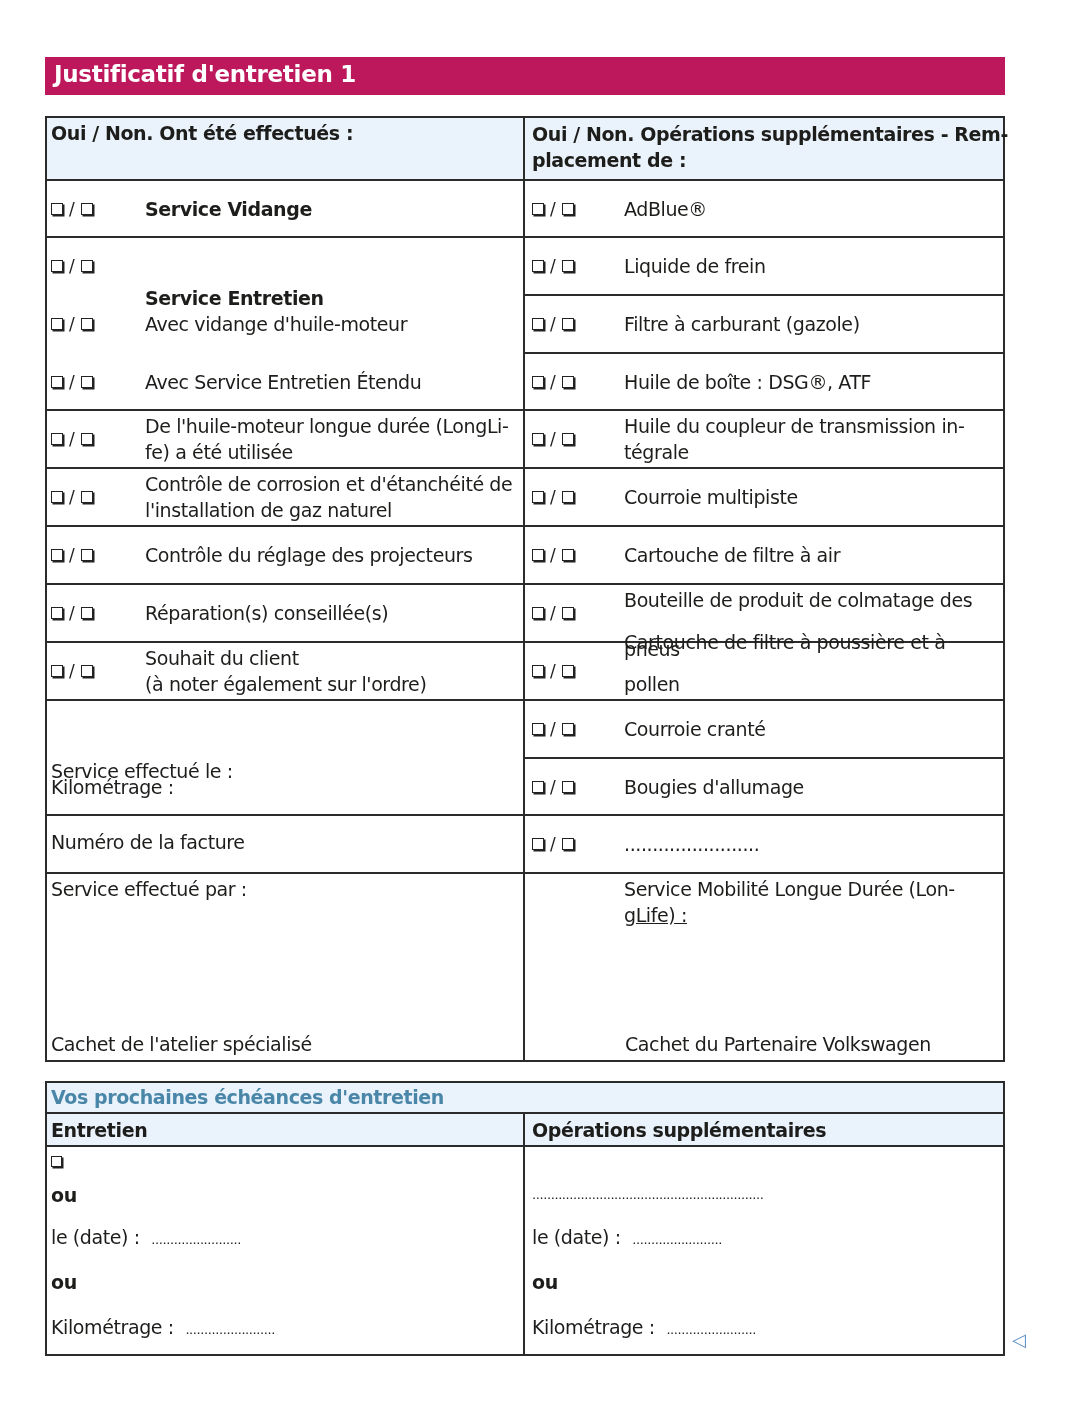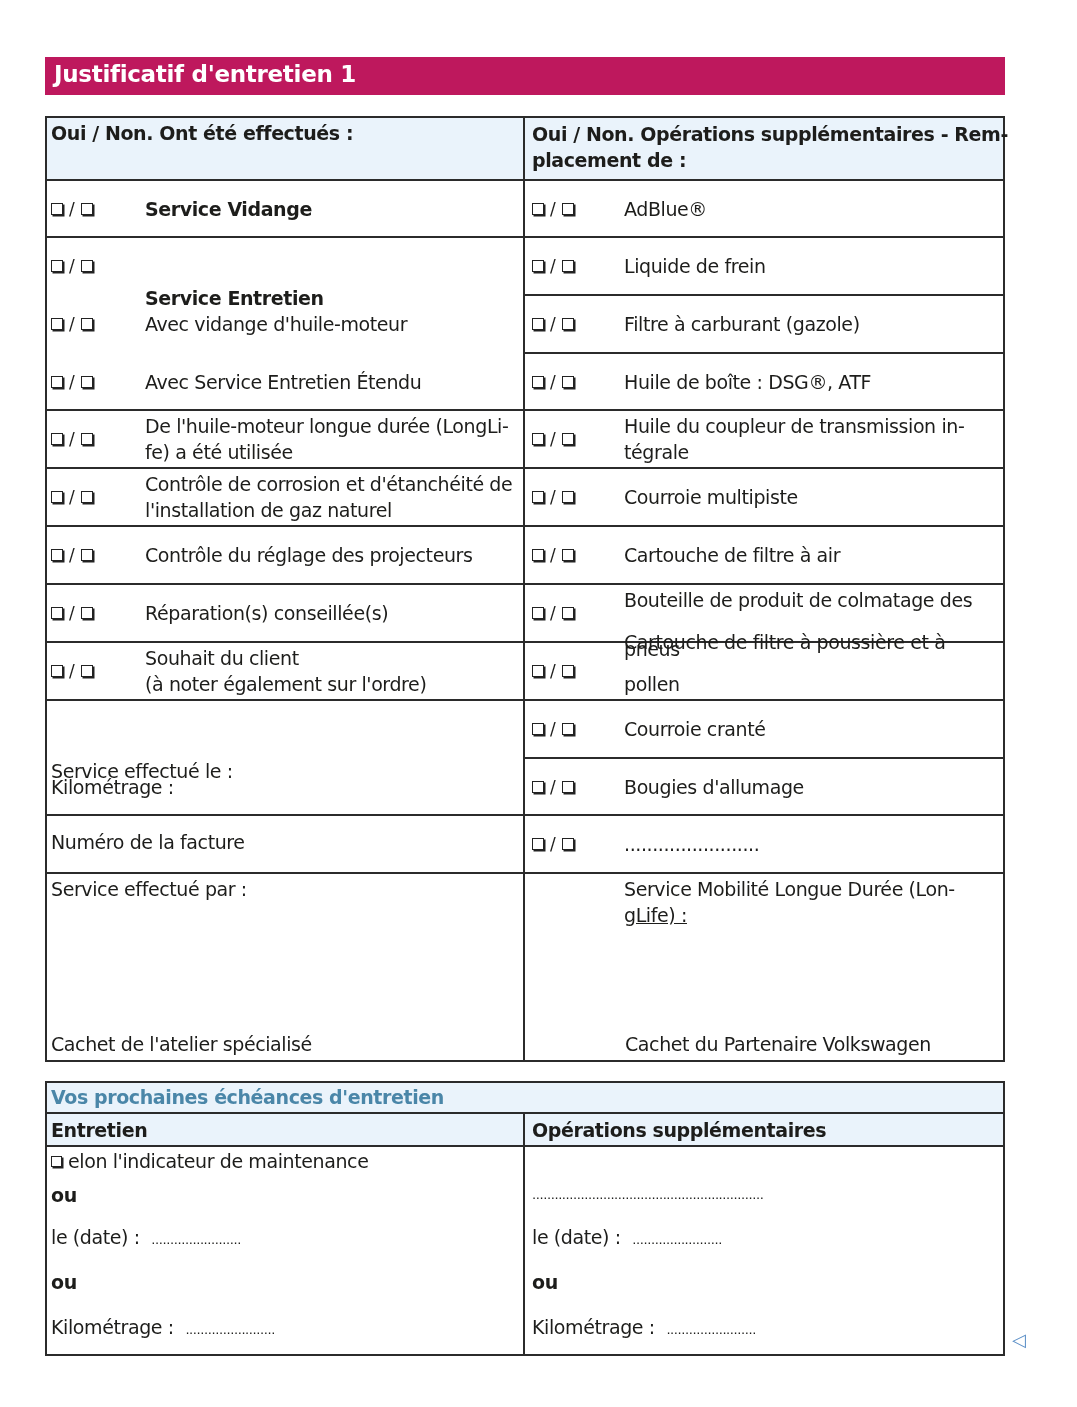--- a/index.html
+++ b/index.html
@@ -137,21 +137,21 @@
   <div class="hline" style="left:0;top:31px;width:960px;"></div>
   <div class="hline" style="left:0;top:64px;width:960px;"></div>
   <div class="vline" style="left:478px;top:32px;height:243px;"></div>
 </div>
 
 <div class="txt blue-title" style="left:51px;top:1084px;">Vos prochaines échéances d'entretien</div>
 <div class="txt bold" style="left:51px;top:1117px;">Entretien</div>
 <div class="txt bold" style="left:532px;top:1117px;">Opérations supplémentaires</div>
 
 <div class="txt" style="left:51px;top:1148px;">
-  <span class="box" style="width:9px;height:9px;margin-right:6px;"></span><span>elon l'indicateur de maintenance</span>
+  <span class="box" style="width:9px;height:9px;margin-right:6px;"></span>
 </div>
 <div class="txt bold" style="left:51px;top:1182px;">ou</div>
 <div class="txt" style="left:51px;top:1224px;">
   <span>le (date) :</span>
   <span style="font-size:13px;margin-left:6px;">........................</span>
 </div>
 <div class="txt bold" style="left:51px;top:1269px;">ou</div>
 <div class="txt" style="left:51px;top:1314px;">
   <span>Kilométrage :</span>
   <span style="font-size:13px;margin-left:6px;">........................</span>

